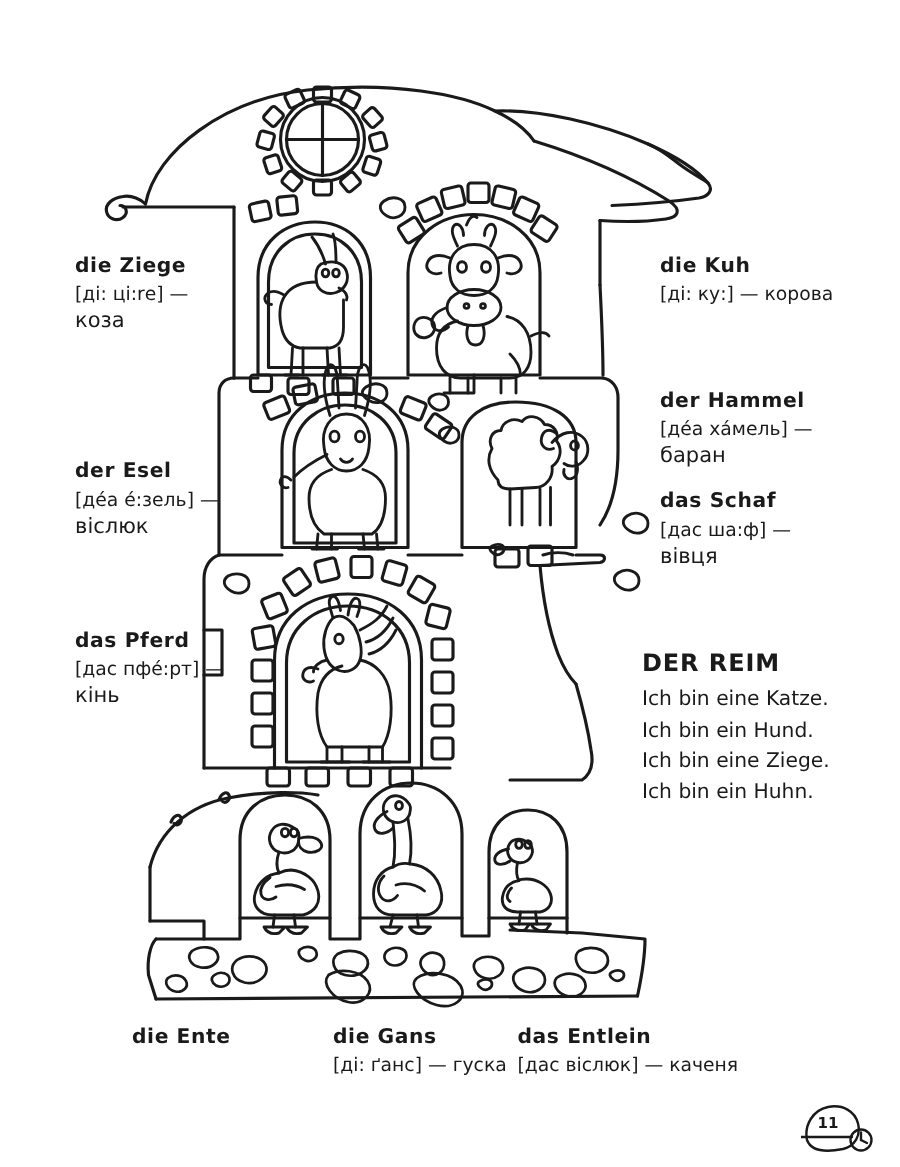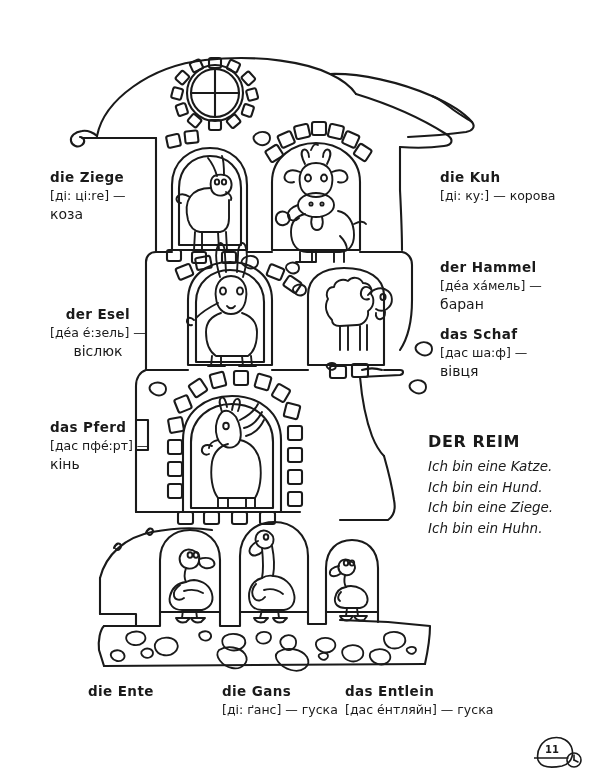--- a/index.html
+++ b/index.html
@@ -51,21 +51,21 @@
     font-family: "DejaVu Sans", sans-serif;
   }
   .gloss-cont {
     font-size: 14px;
     white-space: nowrap;
     font-family: "DejaVu Sans", sans-serif;
   }
 
   
   #blk-ziege  { left: 50px;  top: 168px; }
-  #blk-esel   { left: 50px;  top: 305px; text-align: center; }
+  #blk-esel   { left: 50px;  top: 305px; }
   #blk-pferd  { left: 50px;  top: 418px; }
 
   
   #blk-kuh    { left: 440px; top: 168px; }
   #blk-hammel { left: 440px; top: 258px; }
   #blk-schaf  { left: 440px; top: 325px; }
 
   
   #blk-ente     { left: 88px;  top: 682px; }
   #blk-gans     { left: 222px; top: 682px; }
@@ -78,21 +78,20 @@
     top: 432px;
   }
   #rhyme .rhyme-title {
     font-weight: bold;
     font-size: 16px;
     letter-spacing: 0.6px;
     margin-bottom: 5px;
     font-family: "DejaVu Sans", sans-serif;
   }
   #rhyme .rhyme-line {
-    font-style: italic;
     font-size: 13.5px;
     line-height: 1.52;
     white-space: nowrap;
     font-family: "DejaVu Sans", sans-serif;
   }
 
   
   #page-badge {
     position: absolute;
     left: 534px;
@@ -446,21 +445,21 @@
     <div class="term">die Ente</div>
   </div>
 
   <div class="label-block" id="blk-gans">
     <div class="term">die Gans</div>
     <div class="gloss">[ді: ґанс] — гуска</div>
   </div>
 
   <div class="label-block" id="blk-entlein">
     <div class="term">das Entlein</div>
-    <div class="gloss">[дас éнтляйн] — гуска</div>
+    <div class="gloss">[дас віслюк] — каченя</div>
   </div>
 
   <div id="rhyme">
     <div class="rhyme-title">DER REIM</div>
     <div class="rhyme-line">Ich bin eine Katze.</div>
     <div class="rhyme-line">Ich bin ein Hund.</div>
     <div class="rhyme-line">Ich bin eine Ziege.</div>
     <div class="rhyme-line">Ich bin ein Huhn.</div>
   </div>
 

